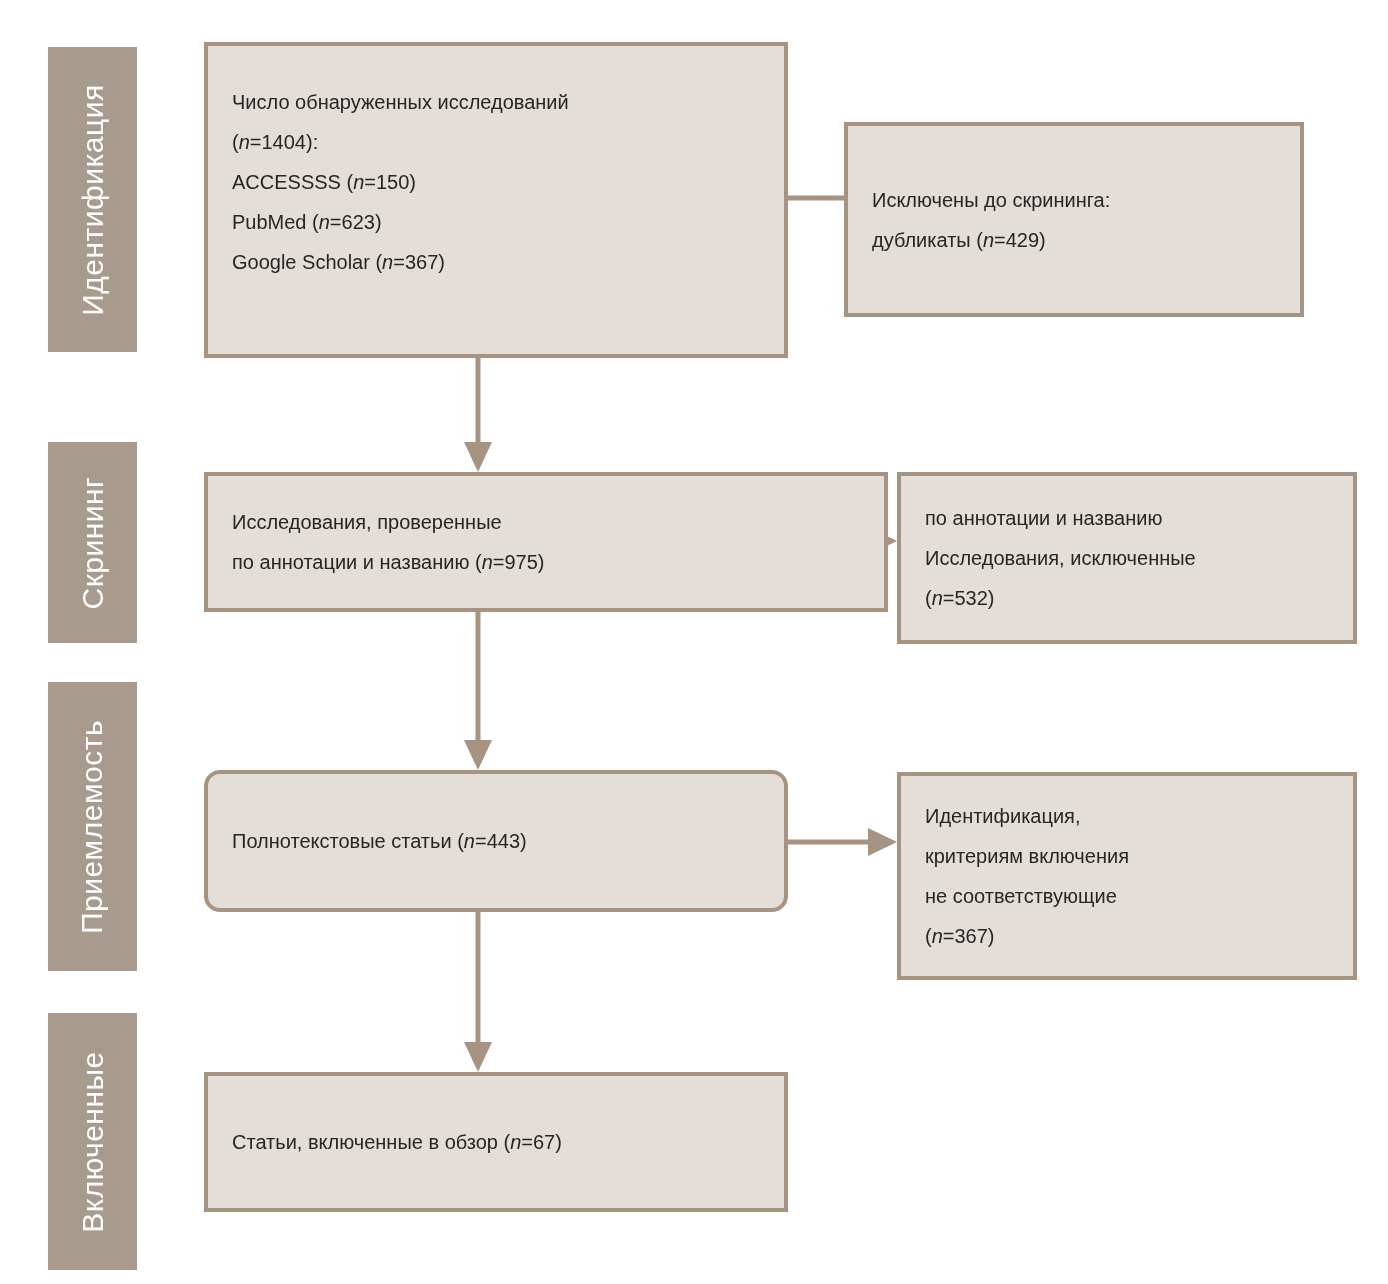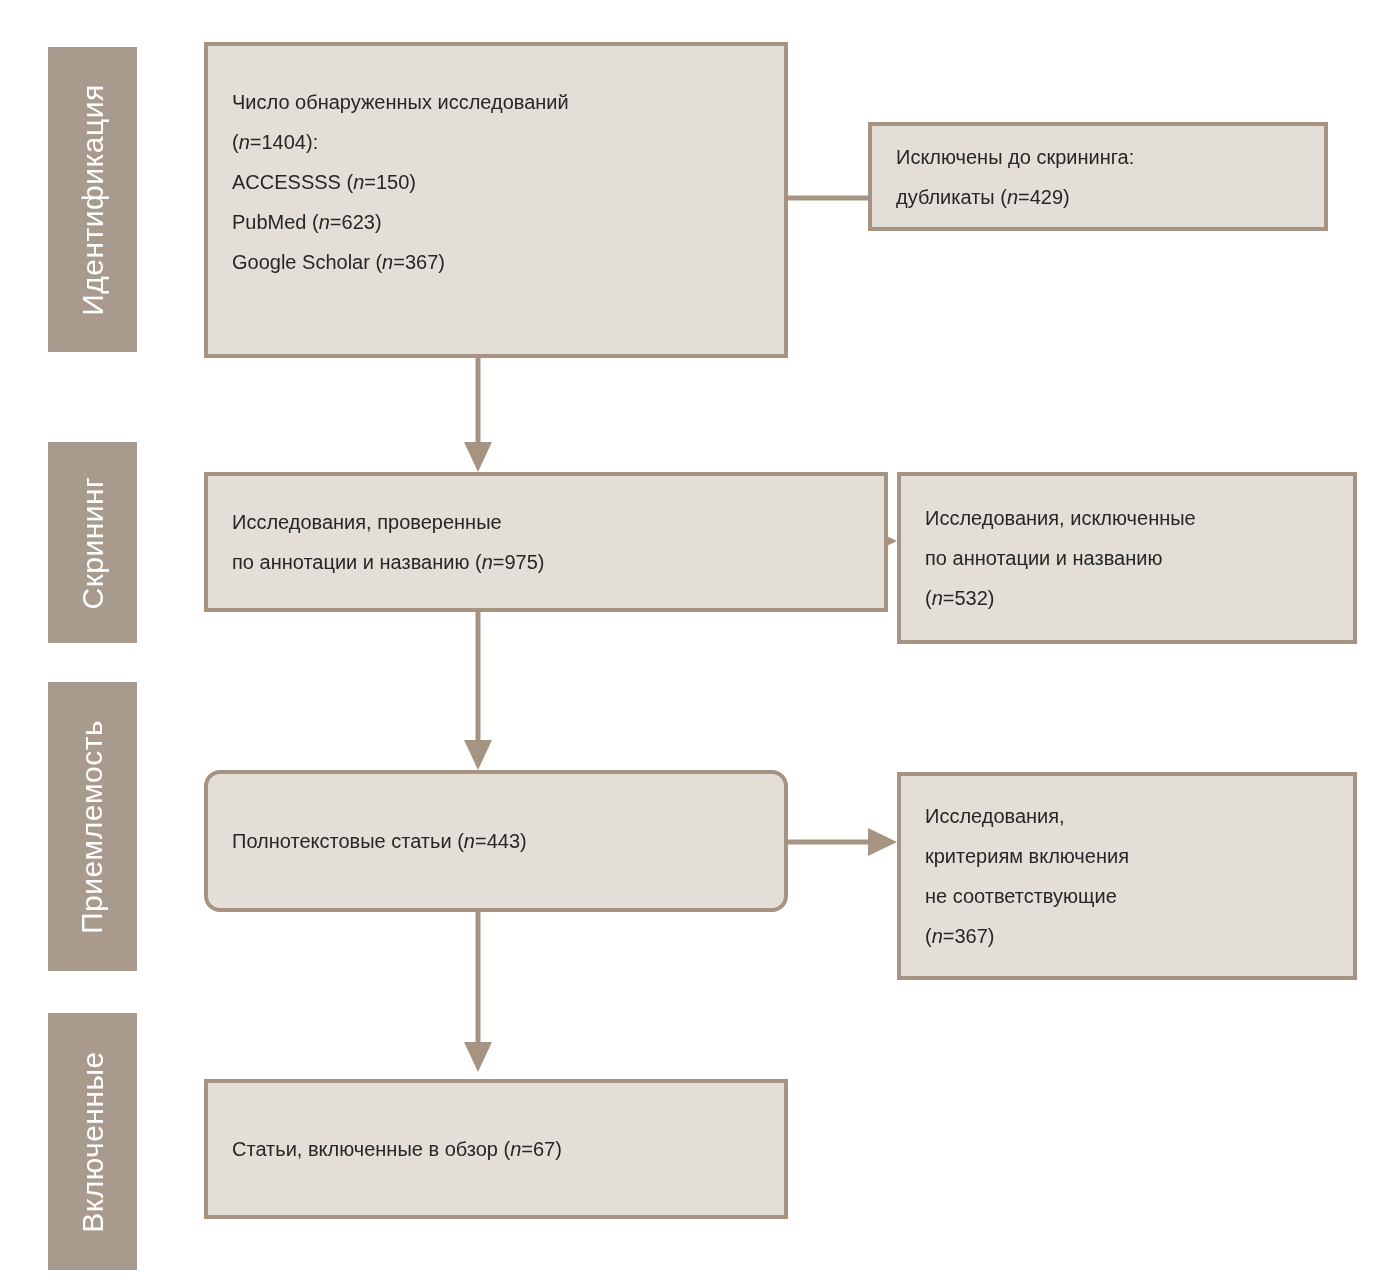--- a/index.html
+++ b/index.html
@@ -40,23 +40,23 @@
     padding:0 14px 0 24px;
     font-size:20px;line-height:40px;
     color:var(--box-text,#262626);
   }
   .line{white-space:nowrap;}
   .line i{font-style:italic;}
 
   .m1{left:204px;top:42px;width:584px;height:316px;justify-content:flex-start;padding-top:36px;}
   .m2{left:204px;top:472px;width:684px;height:140px;}
   .m3{left:204px;top:770px;width:584px;height:142px;border-radius:16px;}
-  .m4{left:204px;top:1072px;width:584px;height:140px;margin-top:7px;}
+  .m4{left:204px;top:1072px;width:584px;height:140px;}
 
-  .r1{left:868px;top:122px;width:460px;height:109px;}
+  .r1{left:844px;top:122px;width:460px;height:195px;}
   .r2{left:897px;top:472px;width:460px;height:172px;}
   .r3{left:897px;top:772px;width:460px;height:208px;}
 </style>
 </head>
 <body>
 
 <div class="canvas">
 
   <svg class="arrows" width="1388" height="1284" viewBox="0 0 1388 1284">
     <g>
@@ -118,25 +118,25 @@
   <div class="box m4">
     <div class="line">Статьи, включенные в обзор (<i>n</i>=67)</div>
   </div>
 
   <div class="box r1">
     <div class="line">Исключены до скрининга:</div>
     <div class="line">дубликаты (<i>n</i>=429)</div>
   </div>
 
   <div class="box r2">
+    <div class="line">по аннотации и названию</div>
     <div class="line">Исследования, исключенные</div>
-    <div class="line">по аннотации и названию</div>
     <div class="line">(<i>n</i>=532)</div>
   </div>
 
   <div class="box r3">
-    <div class="line">Исследования,</div>
+    <div class="line">Идентификация,</div>
     <div class="line">критериям включения</div>
     <div class="line">не соответствующие</div>
     <div class="line">(<i>n</i>=367)</div>
   </div>
 
 </div>
 
 </body></html>

